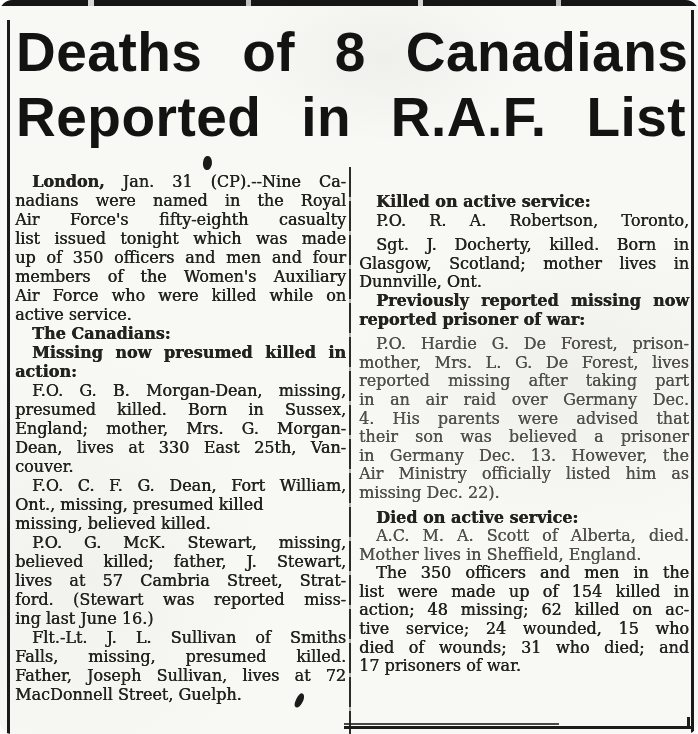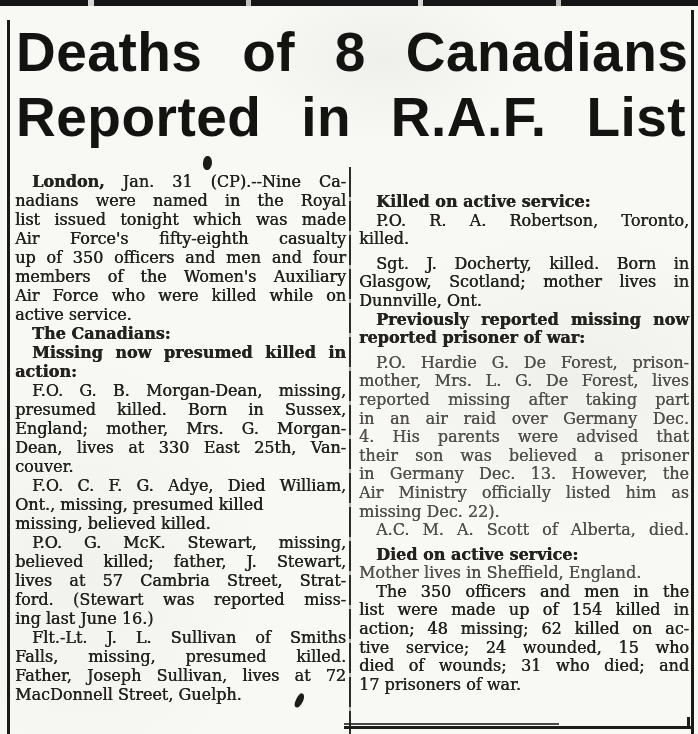--- a/index.html
+++ b/index.html
@@ -5,20 +5,21 @@
   html,body { margin:0; padding:0; background:#ffffff; }
   .stage {
     position:relative; width:698px; height:734px; overflow:hidden;
     background:
       radial-gradient(ellipse 320px 220px at 82% 52%, rgba(70,70,62,0.05), transparent 70%),
       radial-gradient(ellipse 260px 320px at 12% 78%, rgba(70,70,62,0.04), transparent 70%),
       radial-gradient(ellipse 200px 120px at 55% 8%, rgba(70,70,62,0.05), transparent 70%),
       #f8f8f5;
     font-family:"DejaVu Serif","Liberation Serif",serif;
     color:#23221f;
+    border-radius:12px;
   }
   
   .top-rule {
     position:absolute; left:0; top:0; width:698px; height:6px;
     background:linear-gradient(90deg,
       #161616 0 88px, rgba(22,22,22,0.15) 88px 94px,
       #161616 94px 246px, rgba(22,22,22,0.25) 246px 251px,
       #161616 251px 418px, rgba(22,22,22,0.15) 418px 423px,
       #161616 423px 556px, rgba(22,22,22,0.25) 556px 561px,
       #161616 561px 698px);
@@ -73,67 +74,66 @@
   <div class="ink-blob2"></div>
 
   <div class="headline">
     <div>Deaths of 8 Canadians</div>
     <div>Reported in R.A.F. List</div>
   </div>
 
   <div class="col col-left" id="col-left">
       <div class="line indent"><span class="b">London,</span><span> Jan. 31 (CP).--Nine Ca-</span></div>
       <div class="line">nadians were named in the Royal</div>
+      <div class="line">Air Force's fifty-eighth casualty</div>
       <div class="line">list issued tonight which was made</div>
-      <div class="line">Air Force's fifty-eighth casualty</div>
       <div class="line">up of 350 officers and men and four</div>
       <div class="line">members of the Women's Auxiliary</div>
       <div class="line">Air Force who were killed while on</div>
       <div class="line last">active service.</div>
       <div class="line bold indent last">The Canadians:</div>
       <div class="line bold indent">Missing now presumed killed in</div>
       <div class="line bold last">action:</div>
       <div class="line indent">F.O. G. B. Morgan-Dean, missing,</div>
       <div class="line">presumed killed. Born in Sussex,</div>
       <div class="line">England; mother, Mrs. G. Morgan-</div>
       <div class="line">Dean, lives at 330 East 25th, Van-</div>
       <div class="line last">couver.</div>
-      <div class="line indent">F.O. C. F. G. Adye, Died William,</div>
+      <div class="line indent">F.O. C. F. G. Dean, Fort William,</div>
       <div class="line last">Ont., missing, presumed killed</div>
       <div class="line last">missing, believed killed.</div>
       <div class="line indent">P.O. G. McK. Stewart, missing,</div>
       <div class="line">believed killed; father, J. Stewart,</div>
       <div class="line">lives at 57 Cambria Street, Strat-</div>
       <div class="line">ford. (Stewart was reported miss-</div>
       <div class="line last">ing last June 16.)</div>
       <div class="line indent">Flt.-Lt. J. L. Sullivan of Smiths</div>
       <div class="line">Falls, missing, presumed killed.</div>
       <div class="line">Father, Joseph Sullivan, lives at 72</div>
       <div class="line last">MacDonnell Street, Guelph.</div>
     </div>
   <div class="col col-right" id="col-right">
       <div class="line bold indent last">Killed on active service:</div>
       <div class="line indent">P.O. R. A. Robertson, Toronto,</div>
-      <div class="line last">killed.</div>
       <div class="line indent" style="margin-top: 6px;">Sgt. J. Docherty, killed. Born in</div>
       <div class="line">Glasgow, Scotland; mother lives in</div>
       <div class="line last">Dunnville, Ont.</div>
       <div class="line bold indent" style="">Previously reported missing now</div>
       <div class="line bold last">reported prisoner of war:</div>
       <div class="line indent faded" style="margin-top: 6px;">P.O. Hardie G. De Forest, prison-</div>
       <div class="line faded">mother, Mrs. L. G. De Forest, lives</div>
       <div class="line faded">reported missing after taking part</div>
       <div class="line faded">in an air raid over Germany Dec.</div>
       <div class="line faded">4. His parents were advised that</div>
       <div class="line faded">their son was believed a prisoner</div>
       <div class="line faded">in Germany Dec. 13. However, the</div>
       <div class="line faded">Air Ministry officially listed him as</div>
       <div class="line last faded">missing Dec. 22).</div>
+      <div class="line bold indent last" style="margin-top: 6px;">Died on active service:</div>
       <div class="line indent faded">A.C. M. A. Scott of Alberta, died.</div>
-      <div class="line bold indent last" style="margin-top: 6px;">Died on active service:</div>
       <div class="line last faded">Mother lives in Sheffield, England.</div>
       <div class="line indent">The 350 officers and men in the</div>
       <div class="line">list were made up of 154 killed in</div>
       <div class="line">action; 48 missing; 62 killed on ac-</div>
       <div class="line">tive service; 24 wounded, 15 who</div>
       <div class="line">died of wounds; 31 who died; and</div>
       <div class="line last">17 prisoners of war.</div>
     </div>
 </div>
 

